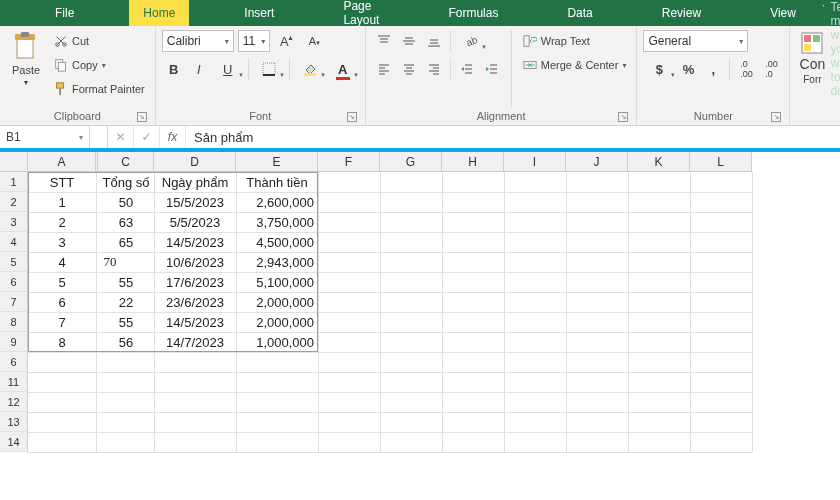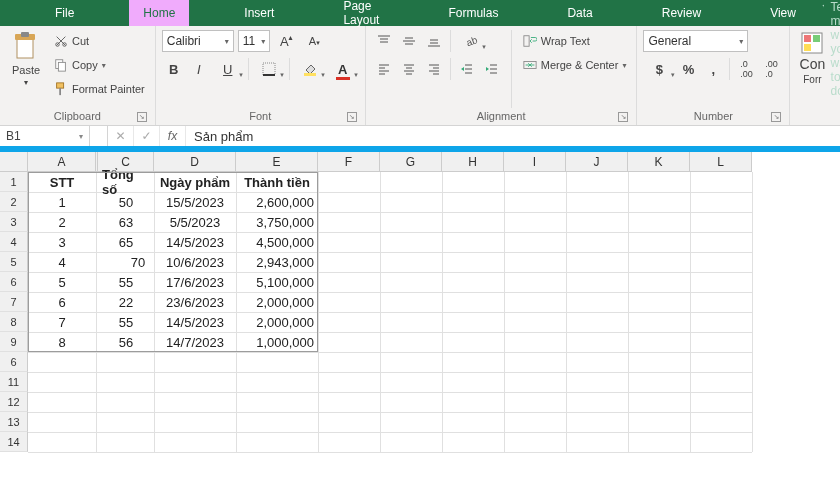--- a/index.html
+++ b/index.html
@@ -1,21 +1,21 @@
 <!DOCTYPE html>
 <html><head>
 <meta charset="utf-8">
 <style>
 * { box-sizing: border-box; margin: 0; padding: 0; font-family: 'Segoe UI', Tahoma, sans-serif; }
 body { background: #fff; width: 840px; height: 500px; overflow: hidden; font-size: 12px; color: #444; }
 
 
 .tabbar { background: #217346; height: 26px; display: flex; align-items: stretch; color: #fff; font-size: 12px; }
 .tabbar .tab { padding: 0 14px; display: flex; align-items: center; cursor: pointer; margin-left: 41px; }
-.tabbar .tab.active { background: #f0abfc; color: #217346; }
+.tabbar .tab.active { background: #fde047; color: #217346; }
 .tabbar .tell-me { flex: 1; display: flex; align-items: flex-start; padding-left: 12px; color: #b9dccb; gap: 6px; }
 .tabbar .tell-me svg { width: 12px; height: 12px; }
 
 
 .ribbon { background: #f3f2f1; height: 100px; border-bottom: 1px solid #d4d4d4; display: flex; }
 .group { border-right: 1px solid #dcdcdc; display: flex; flex-direction: column; padding: 4px 6px 0 6px; position: relative; }
 .group-body { flex: 1; display: flex; align-items: flex-start; gap: 4px; }
 .group-label { text-align: center; font-size: 11px; color: #666; padding: 2px 0 3px; position: relative; }
 .group-label .launcher { position: absolute; right: 2px; bottom: 3px; width: 10px; height: 10px; border: 1px solid #999; font-size: 7px; line-height: 7px; text-align: center; color: #777; }
 
@@ -33,40 +33,40 @@
 
 .btnrow { display: flex; gap: 1px; }
 .ibtn { width: 24px; height: 22px; display: flex; align-items: center; justify-content: center; cursor: pointer; position: relative; font-size: 13px; }
 .ibtn.w { width: 32px; }
 .ibtn .arr { font-size: 7px; position: absolute; right: 1px; bottom: 1px; color: #666; }
 .ibtn svg { width: 14px; height: 14px; }
 
 .sep { width: 1px; background: #dcdcdc; margin: 0 3px; align-self: stretch; }
 
 
-.fbar { height: 26px; border-bottom: 6px solid #0ea5e9; display: flex; align-items: stretch; background: #fff; }
+.fbar { height: 26px; border-bottom: 4px solid #0ea5e9; display: flex; align-items: stretch; background: #fff; }
 .namebox { width: 90px; border-right: 1px solid #d4d4d4; display: flex; align-items: center; padding: 0 6px; font-size: 12px; }
 .namebox .arr { margin-left: auto; font-size: 8px; color: #888; }
 .fx-area { display: flex; align-items: center; flex: 1; }
 .fx-btn { width: 26px; height: 100%; display: flex; align-items: center; justify-content: center; color: #aaa; border-right: 1px solid #e8e8e8; font-size: 12px; }
 .fx-btn.fx { font-style: italic; color: #666; }
 .fx-input { flex: 1; padding: 0 8px; font-size: 13px; color: #333; }
 
 
 .grid { display: flex; height: calc(500px - 26px - 100px - 26px); overflow: hidden; position: relative; }
 .corner { width: 28px; height: 20px; background: #f0f0f0; border-right: 1px solid #ccc; border-bottom: 1px solid #ccc; }
 .colhdrs { display: flex; height: 20px; }
 .colhdr { background: #f0f0f0; border-right: 1px solid #ccc; border-bottom: 1px solid #ccc; display: flex; align-items: center; justify-content: center; font-size: 12px; color: #333; }
 .rowhdrs { width: 28px; }
 .rowhdr { height: 20px; background: #f0f0f0; border-right: 1px solid #ccc; border-bottom: 1px solid #e0e0e0; display: flex; align-items: center; justify-content: center; font-size: 11px; color: #333; }
 
 .cells-wrap { position: relative; }
 .gl { position: absolute; background: #e0e0e0; }
 .cell { position: absolute; height: 20px; display: flex; align-items: center; padding: 0 4px; font-size: 13px; color: #222; }
-.cell.hdr { font-weight: 700; justify-content: center; }
+.cell.hdr { font-weight: 400; justify-content: center; }
 .cell.ctr { justify-content: center; }
 .cell.rt { justify-content: flex-end; }
 
 .col-hidden { height: 20px; width: 2px; background: #f0f0f0; border-right: 1px solid #ccc; border-bottom: 1px solid #ccc; }
 
 .thick-border { position: absolute; border: 1.5px solid #9c9c9c; pointer-events: none; }
 </style>
 </head>
 <body>
 
@@ -408,21 +408,21 @@
         <div class="cell rt" style="left: 208px; top: 20px; width: 82px;">2,600,000</div>
         <div class="cell ctr" style="left: 0px; top: 40px; width: 68px;">2</div>
         <div class="cell ctr" style="left: 70px; top: 40px; width: 56px;">63</div>
         <div class="cell ctr" style="left: 126px; top: 40px; width: 82px;">5/5/2023</div>
         <div class="cell rt" style="left: 208px; top: 40px; width: 82px;">3,750,000</div>
         <div class="cell ctr" style="left: 0px; top: 60px; width: 68px;">3</div>
         <div class="cell ctr" style="left: 70px; top: 60px; width: 56px;">65</div>
         <div class="cell ctr" style="left: 126px; top: 60px; width: 82px;">14/5/2023</div>
         <div class="cell rt" style="left: 208px; top: 60px; width: 82px;">4,500,000</div>
         <div class="cell ctr" style="left: 0px; top: 80px; width: 68px;">4</div>
-        <div class="cell ctr" style="left: 82px; top: 80px; width: 56px;">70</div>
+        <div class="cell ctr" style="left: 54px; top: 80px; width: 56px; font-family: Liberation Serif, serif;">70</div>
         <div class="cell ctr" style="left: 126px; top: 80px; width: 82px;">10/6/2023</div>
         <div class="cell rt" style="left: 208px; top: 80px; width: 82px;">2,943,000</div>
         <div class="cell ctr" style="left: 0px; top: 100px; width: 68px;">5</div>
         <div class="cell ctr" style="left: 70px; top: 100px; width: 56px;">55</div>
         <div class="cell ctr" style="left: 126px; top: 100px; width: 82px;">17/6/2023</div>
         <div class="cell rt" style="left: 208px; top: 100px; width: 82px;">5,100,000</div>
         <div class="cell ctr" style="left: 0px; top: 120px; width: 68px;">6</div>
         <div class="cell ctr" style="left: 70px; top: 120px; width: 56px;">22</div>
         <div class="cell ctr" style="left: 126px; top: 120px; width: 82px;">23/6/2023</div>
         <div class="cell rt" style="left: 208px; top: 120px; width: 82px;">2,000,000</div>

